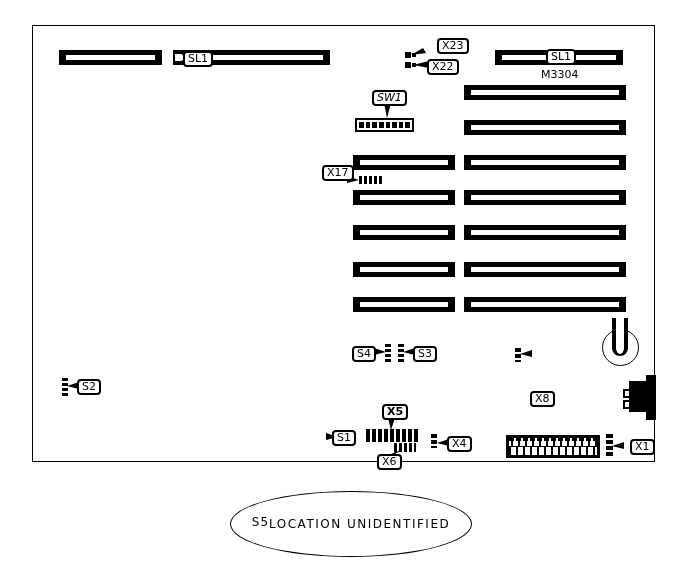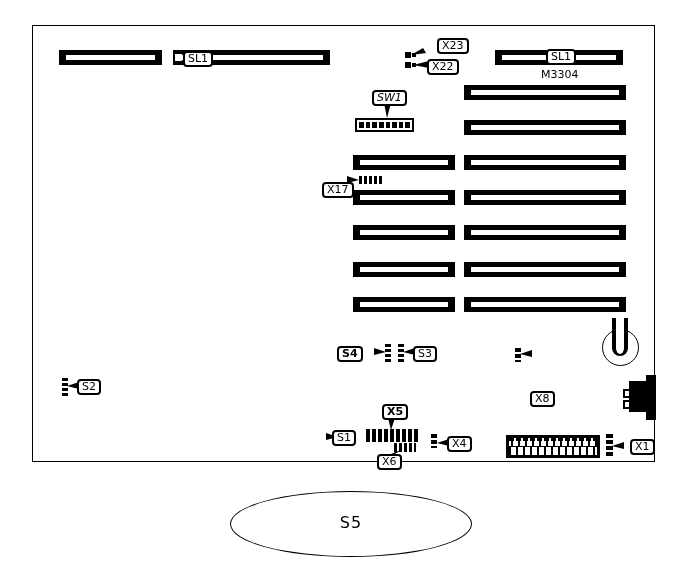--- a/index.html
+++ b/index.html
@@ -53,21 +53,21 @@
   .t-bottom { position: absolute; left: 0; right: 0; bottom: 0; height: 9px; border-top: 1px solid #000;
               background-image: repeating-linear-gradient(90deg, #000 0 2px, #fff 2px 7px); }
 
   .model-text { position: absolute; left: 541px; top: 68px; font-size: 11px; color: #000; }
 
   .white-sq { position: absolute; left: 175px; top: 54px; width: 7px; height: 7px; background: #fff; z-index: 3; }
 
   .note-ellipse { position: absolute; left: 230px; top: 491px; width: 242px; height: 66px;
                   border: 1px solid #000; border-radius: 50%; background: #fff;
                   display: flex; flex-direction: row; align-items: center; justify-content: center;
-                  font-size: 16px; color: #000; }
+                  font-size: 12px; color: #000; }
   .note-ellipse .l1 { margin-bottom: 4px; letter-spacing: 1px; }
   .note-ellipse .l2 { letter-spacing: 1.5px; }
 </style>
 </head>
 <body>
 
 <div class="stage">
 
   <div class="board"></div>
 
@@ -136,24 +136,24 @@
     <span></span>
       <span></span>
       <span></span>
       <span></span>
       <span></span>
       <span></span>
       <span></span>
       <span></span>
   </div>
 
-  <div class="callout" style="left:322px; top:182px;">X17</div>
+  <div class="callout" style="left:322px; top:165px;">X17</div>
   <div class="comp hjump-s" style="left:359px; top:176px; width:23px; height:8px;"></div>
 
-  <div class="callout" style="left:337px; top:346px;font-weight:bold;">S4</div>
+  <div class="callout" style="left:352px; top:346px;">S4</div>
   <div class="comp vjump3" style="left:385px; top:344px; width:6px; height:18px;"></div>
   <div class="comp vjump3" style="left:398px; top:344px; width:6px; height:18px;"></div>
   <div class="callout" style="left:413px; top:346px;">S3</div>
   <div class="comp vjump2" style="left:515px; top:348px; width:6px; height:14px;"></div>
   <div class="callout" style="left:530px; top:347px;margin-top:44px;">X8</div>
 
   <div class="comp vjump3" style="left:62px; top:378px; width:6px; height:18px;"></div>
   <div class="callout" style="left:77px; top:379px;">S2</div>
 
   <div class="battery-circle"></div>
@@ -191,15 +191,16 @@
     <polygon points="79,382 79,389 67,386" fill="#000"></polygon>
     <polygon points="326,433 326,440 338,437" fill="#000"></polygon>
     <polygon points="388,418 395,418 391,430" fill="#000"></polygon>
     <polygon points="386,456 392,456 403,449" fill="#000"></polygon>
     <polygon points="449,439 449,446 437,443" fill="#000"></polygon>
     <polygon points="624,442 624,449 612,446" fill="#000"></polygon>
   </svg>
 
   <div class="note-ellipse">
     <div class="l1">S5</div>
+    <div class="l2">LOCATION UNIDENTIFIED</div>
   </div>
 
 </div>
 
 </body></html>

